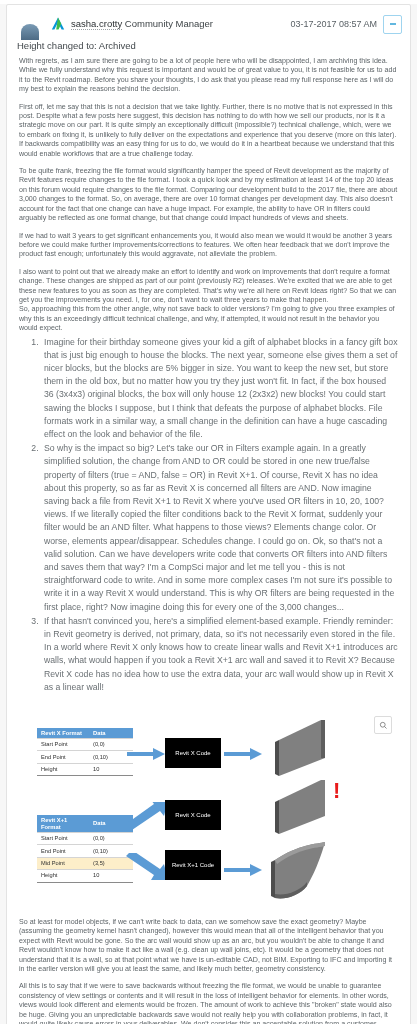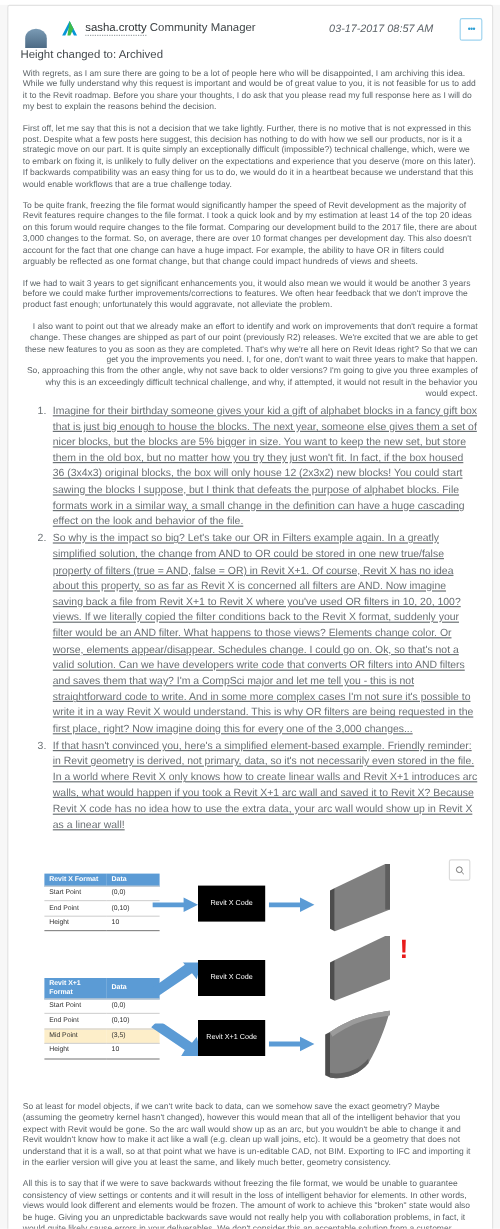--- a/index.html
+++ b/index.html
@@ -81,23 +81,22 @@
     margin-top: 21px;
   }
   .author-rank {
     color: #3f4548;
     text-align: right;
   }
   .post-date {
     font-size: 9px;
     color: #5a6166;
     white-space: nowrap;
-    margin-right: 22px;
+    margin-right: 6px;
     flex: 0 0 auto;
-    font-style: italic;
   }
   .kebab-btn {
     width: 17px;
     height: 17px;
     border: 1px solid #9fd4ef;
     border-radius: 2px;
     background: #ffffff;
     display: flex;
     align-items: center;
     justify-content: center;
@@ -121,29 +120,27 @@
     font-size: 7.1px;
     line-height: 9.4px;
     color: #5d6468;
     text-align: left;
   }
   .post-body p {
     margin: 0 0 8px 0;
   }
   .post-body p.tight {
     margin-bottom: 0;
-    text-align: right;
   }
   ol.big-list {
     margin: 2px 0 8px 0;
     padding-left: 22px;
     font-size: 8.7px;
     line-height: 13.2px;
     color: #6a7074;
-    text-decoration: underline;
   }
   ol.big-list > li {
     margin-bottom: 1px;
     padding-left: 3px;
   }
 
   
   .diagram {
     position: relative;
     margin: 4px 12px 8px 12px;

